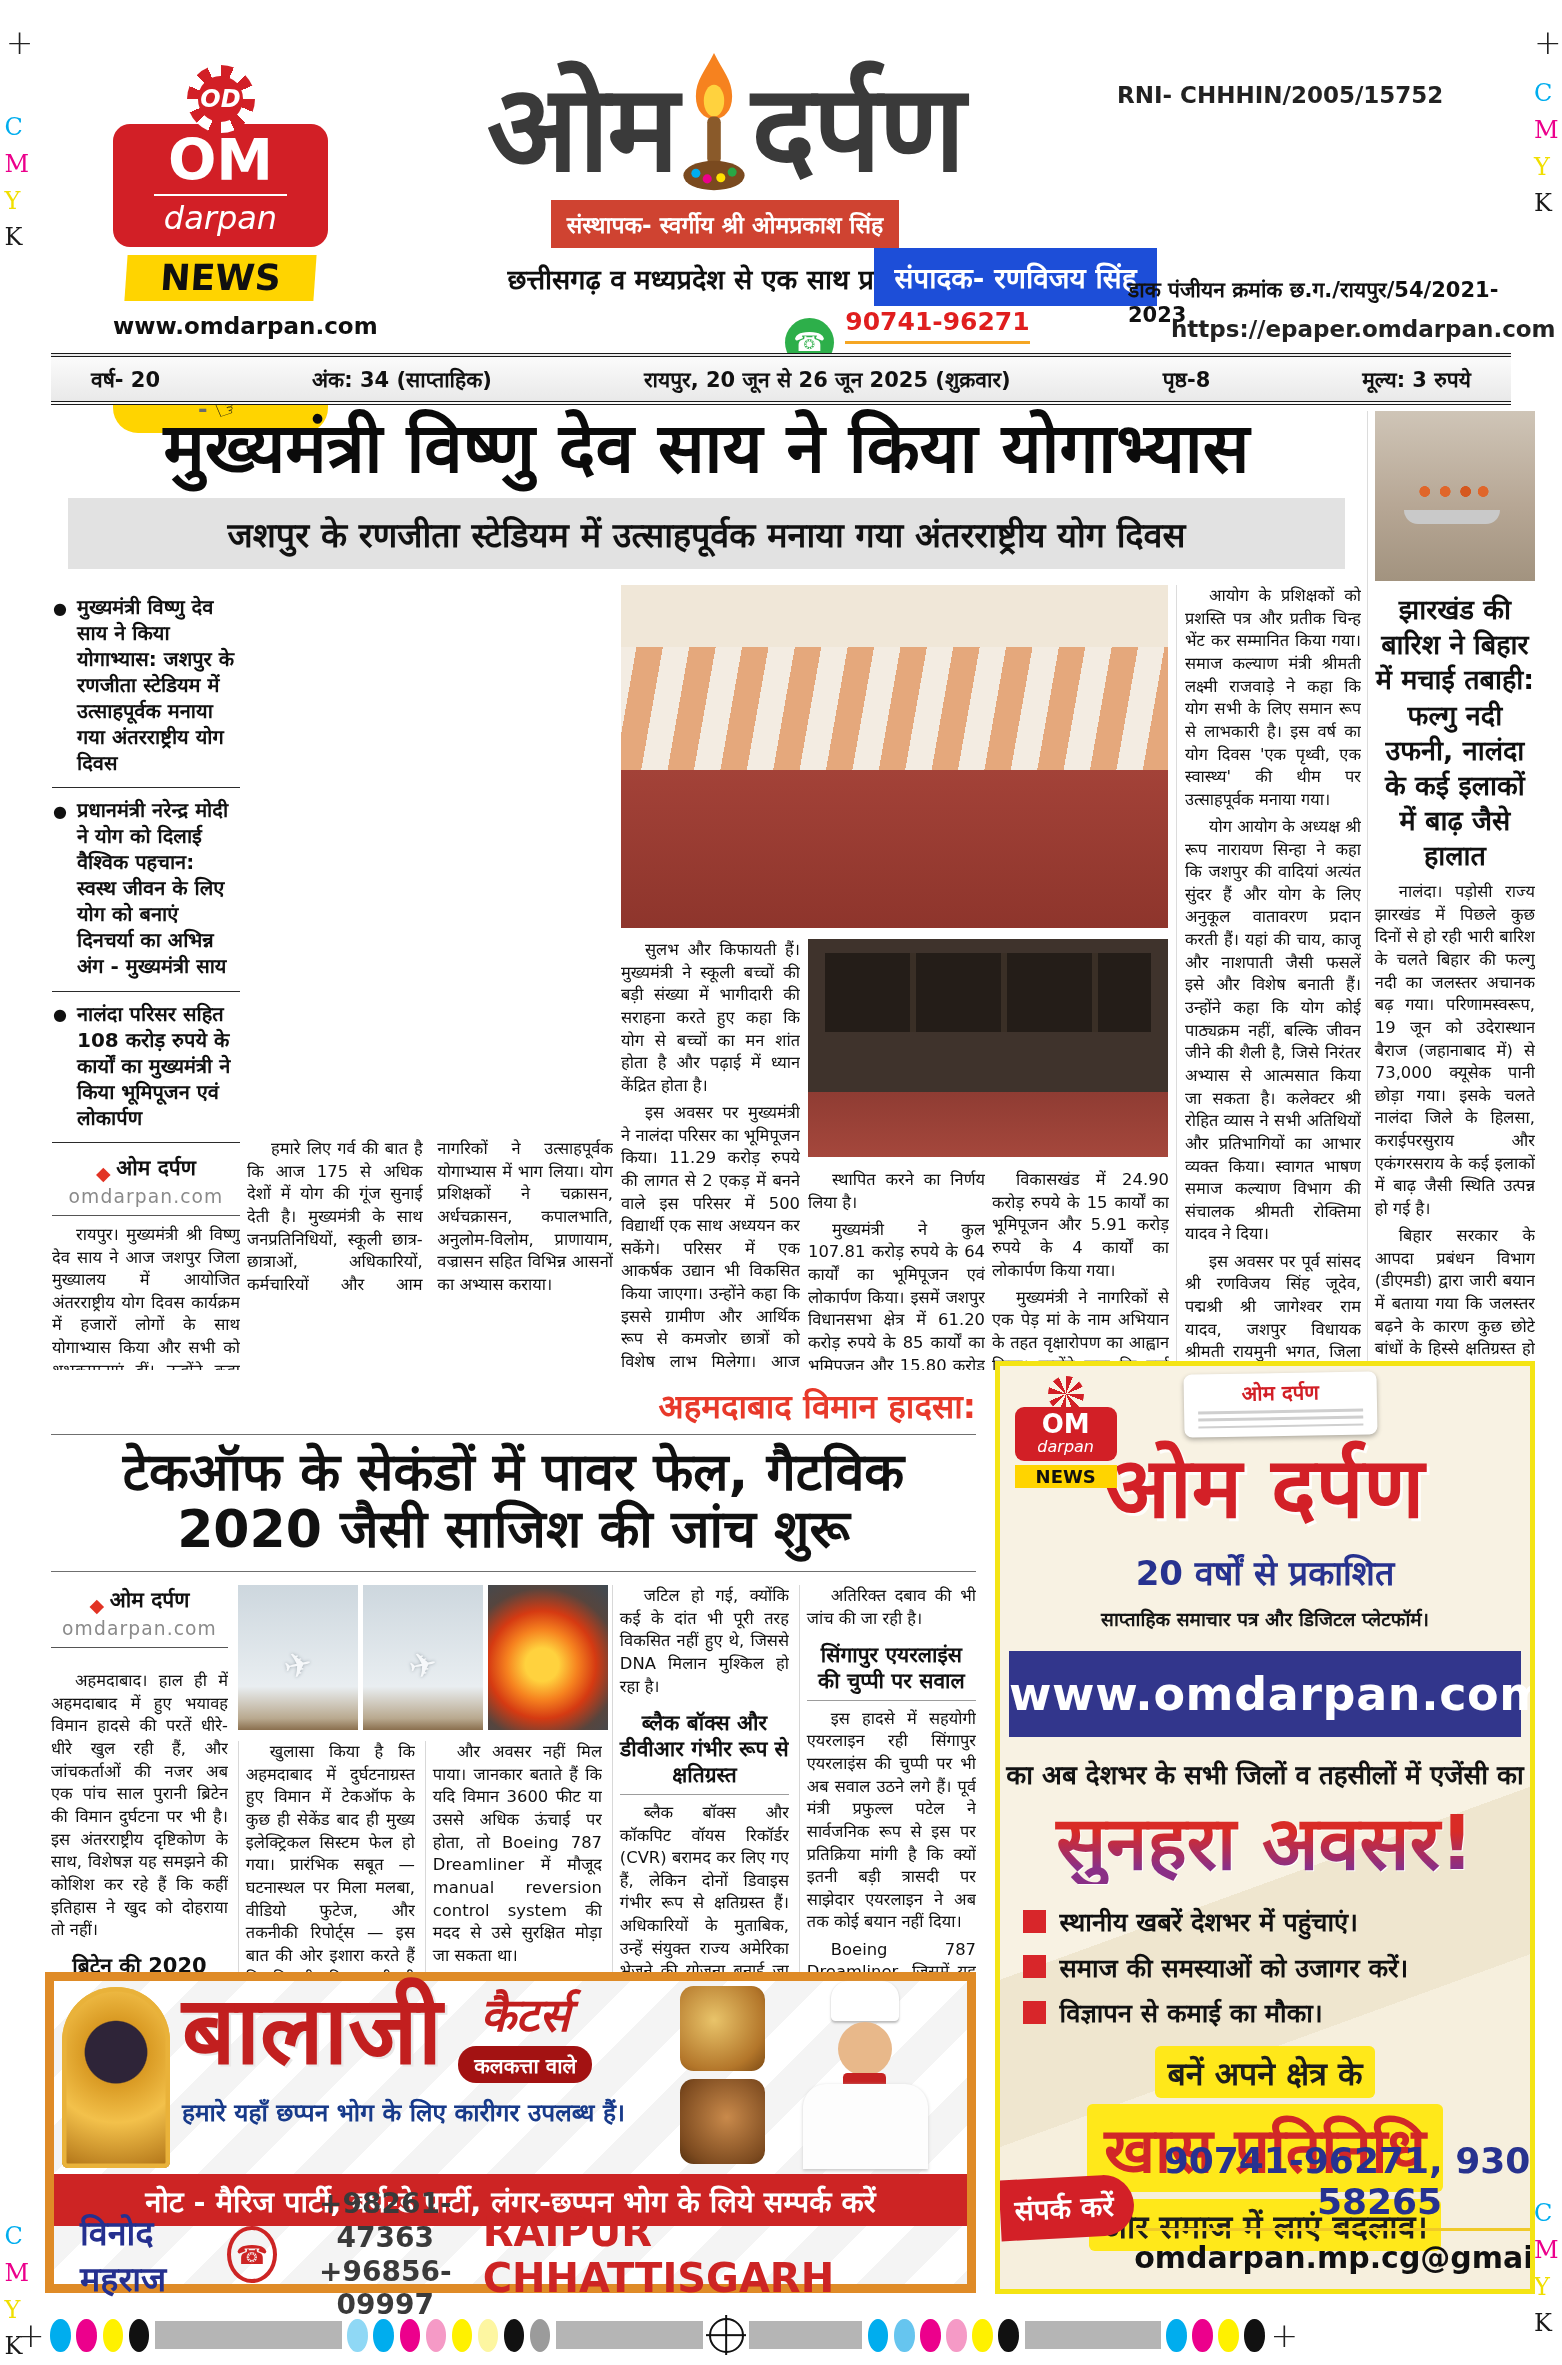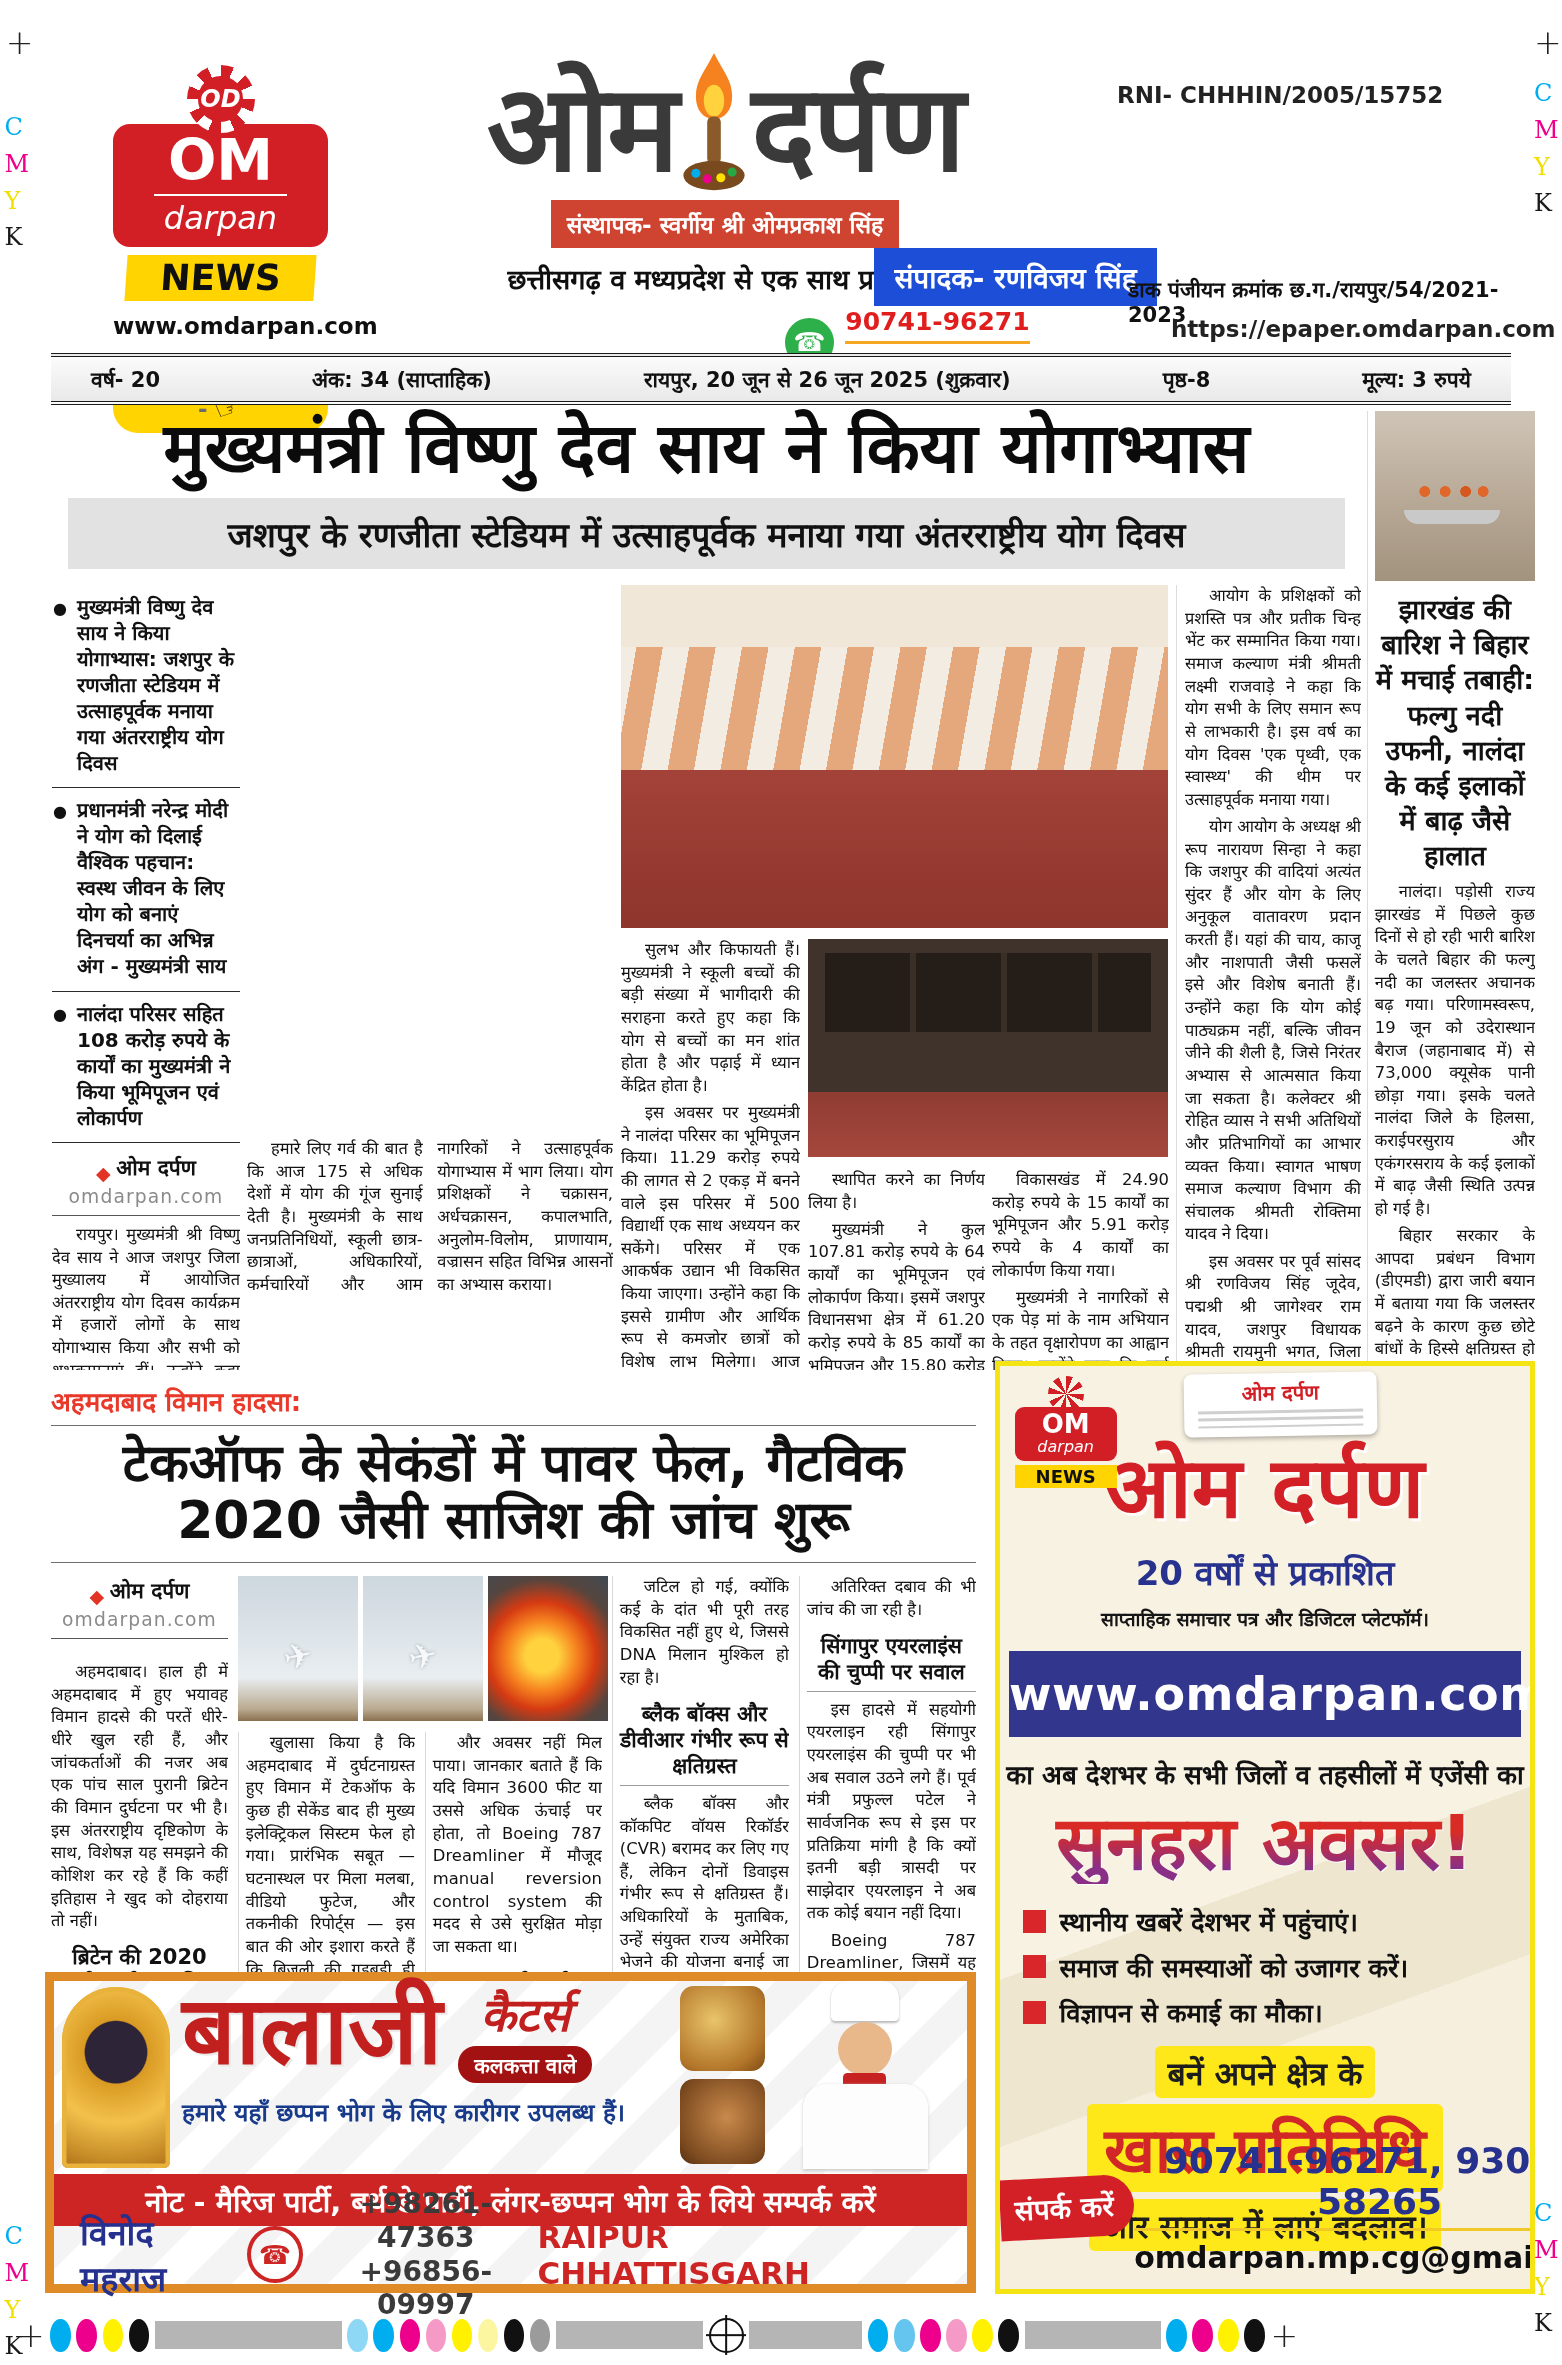--- a/index.html
+++ b/index.html
@@ -95,21 +95,21 @@
   .sidebar{position:absolute;left:1367px;top:411px;width:168px;height:967px;border-left:1.1px solid #dcdcdc;padding-left:6.8px;box-sizing:border-box;overflow:hidden;}
   .ph-flood{width:100%;height:170px;background:linear-gradient(180deg,#cfc5b7,#b7a795 55%,#a2937f);position:relative;}
   .ph-flood .boat{position:absolute;left:18%;top:58%;width:60%;height:14.7px;border-radius:0 0 23px 23px;background:#c9c9c9;}
   .ph-flood .crew{position:absolute;left:26%;top:44%;width:45%;height:11.3px;
      background:radial-gradient(circle at 12% 50%,#e0662a 0 5.1px,transparent 5.7px),radial-gradient(circle at 40% 50%,#e0662a 0 5.1px,transparent 5.7px),
      radial-gradient(circle at 68% 50%,#d5581f 0 5.1px,transparent 5.7px),radial-gradient(circle at 92% 50%,#e0662a 0 5.1px,transparent 5.7px);}
   .sidebar h3{font-size:27px;font-weight:900;text-align:center;line-height:1.3;margin:11.3px 0 8px;}
   .sidebar .body-p{font-size:16.4px;}
   
   .crash{position:absolute;left:51px;top:1383px;width:925px;height:585px;}
-  .kicker{font-size:26px;color:#e8392a;font-weight:800;text-align:left;}
+  .kicker{font-size:33px;color:#e8392a;font-weight:800;text-align:right;}
   .crash h2{margin:5.7px 0 0;font-size:52px;font-weight:900;text-align:center;line-height:1.1;
             border-top:1.7px solid #6f6f6f;border-bottom:1.7px solid #6f6f6f;padding:9px 0 12.5px;}
   .ccols{position:relative;margin-top:13.6px;height:440px;}
   .ccols>div{position:absolute;box-sizing:border-box;overflow:hidden;}
   .byline2{left:0;top:0;width:177px;}
   .c1{left:0;top:85px;width:177px;height:355px;}
   .ph-planes{left:187px;top:0;width:370px;height:145px;display:flex;gap:4.5px;}
   .ph-planes .fr{flex:1;background:linear-gradient(180deg,#cdd7de,#e9eef1 70%,#b9a98f 92%,#8a6f4e);position:relative;}
   .ph-planes .fr .plane{position:absolute;left:50%;top:55%;transform:translate(-50%,-50%) rotate(-12deg);font-size:34px;color:#f6f8fa;text-shadow:0 0 3.4px #9aa4ab;}
   .ph-planes .boom{background:radial-gradient(circle at 45% 55%,#ffd23e 0 16%,#f6821f 34%,#d53a12 52%,#56453e 74%,#3f4a52 100%);}
@@ -138,21 +138,21 @@
   .b-chef .face{position:absolute;left:58px;top:41px;width:54px;height:54px;border-radius:50%;background:#e8b88a;}
   .b-chef .scarf{position:absolute;left:63px;top:92px;width:43px;height:14.7px;background:#c62222;border-radius:4.5px;}
   .b-chef .coat{position:absolute;left:23px;top:103px;width:125px;height:85px;background:#fdfdfd;border-radius:23px 23px 0 0;box-shadow:0 1.1px 3.4px #ccc;}
   .b-band{position:absolute;left:0;right:0;top:193px;height:52px;background:#cd2424;color:#fff;font-size:29px;font-weight:800;
           display:flex;align-items:center;justify-content:center;}
   .b-foot{position:absolute;left:0;right:0;top:245px;height:57px;display:flex;align-items:center;justify-content:space-between;padding:0 26px;}
   .f-name{color:#25308f;font-size:34px;font-weight:900;}
   .f-phone{display:flex;align-items:center;gap:11.3px;}
   .f-icn{width:49px;height:49px;border:4px solid #cd2424;border-radius:50%;color:#cd2424;font-size:26px;display:flex;align-items:center;justify-content:center;}
   .f-nums{font-size:28px;font-weight:800;color:#3a3a3a;line-height:1.2;text-align:center;}
-  .f-city{color:#cd2424;font-size:31px;font-weight:900;}
+  .f-city{color:#cd2424;font-size:40px;font-weight:900;}
   
   .agency{position:absolute;left:995px;top:1361px;width:540px;height:933px;box-sizing:border-box;border:5.7px solid #f4e414;
           background:linear-gradient(160deg,#f8f2e3 0 55%,#efe6cf 55% 70%,#f6efdd 70%);overflow:hidden;}
   .a-logo{position:absolute;left:14.7px;top:10.2px;width:102px;text-align:center;}
   .a-emb{width:36px;height:36px;margin:0 auto;border-radius:50%;background:repeating-conic-gradient(#d21f26 0 22deg,#f8f2e3 22deg 45deg);}
   .a-card{background:#d21f26;border-radius:9px;color:#fff;padding:4.5px 0;margin-top:-5.7px;}
   .a-card .om{font-size:26px;font-weight:900;line-height:1;}
   .a-card .dp{font-size:16px;font-style:italic;}
   .a-news{background:#ffd400;font-weight:900;font-size:18px;color:#111;margin-top:4.5px;padding:1.1px 0;}
   .a-roll{position:absolute;left:184px;top:6.8px;width:193px;height:63px;background:#fff;border-radius:8px;box-shadow:0 2.3px 5.7px rgba(0,0,0,.3);

